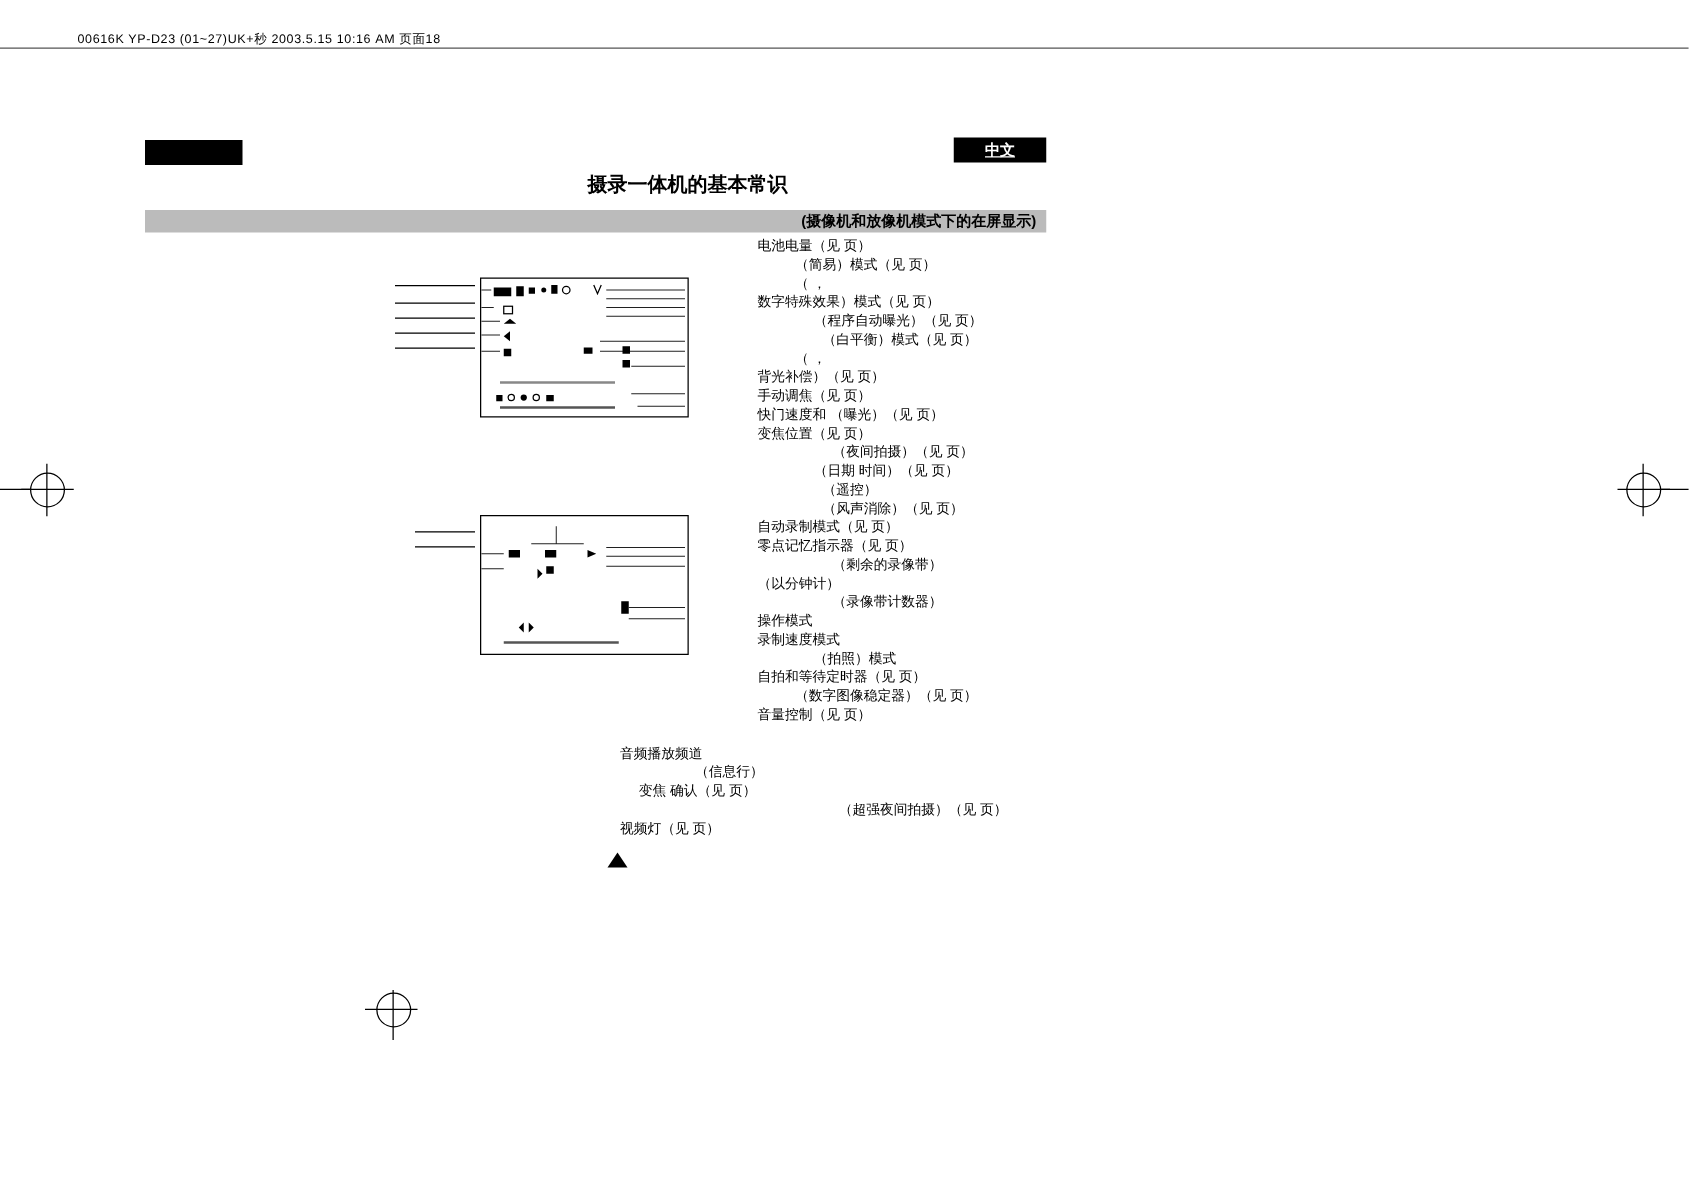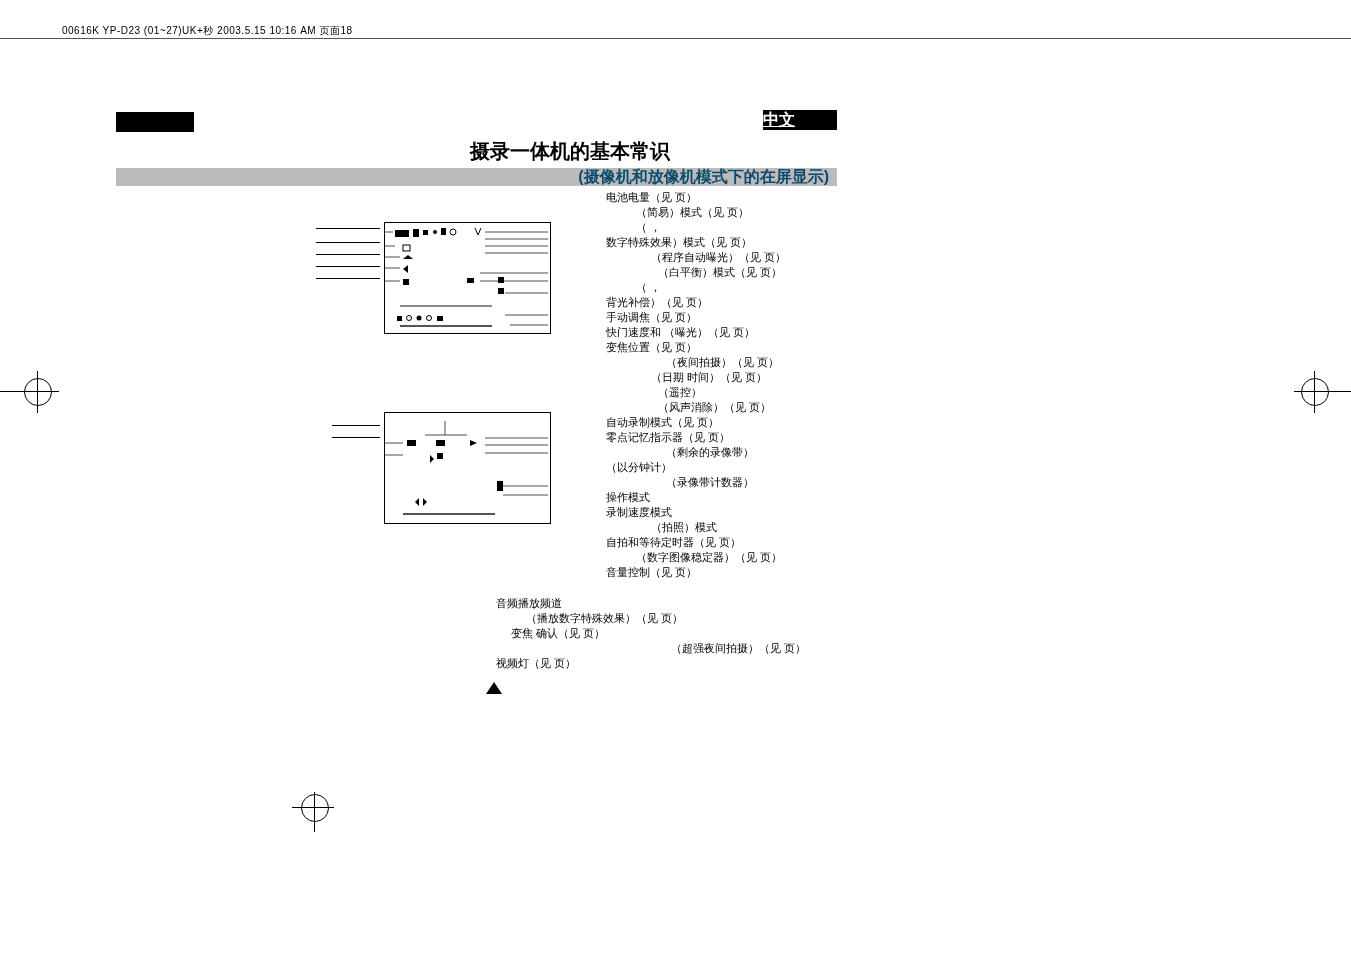--- a/index.html
+++ b/index.html
@@ -106,47 +106,48 @@
     background: #000;
   }
   .lang-label {
     position: absolute;
     top: 22px;
     right: 0;
     width: 74px;
     height: 20px;
     background: #000;
     color: #fff;
+    text-align: center;
     line-height: 20px;
-    font-size: 16px;
+    font-size: 12px;
     font-weight: bold;
     text-decoration: underline;
   }
   .title {
     position: absolute;
     top: 50px;
     left: 354px;
-    font-size: 20px;
+    font-size: 16px;
     font-weight: bold;
     font-family: Liberation Serif, serif;
   }
   .grey-bar {
     position: absolute;
     top: 80px;
     left: 0;
     width: 721px;
     height: 18px;
     background: #bbb;
   }
   .grey-bar-text {
     position: absolute;
     right: 8px;
     line-height: 18px;
-    font-size: 16px;
-    color: #0c4a6e;
+    font-size: 12px;
+    color: #000000;
     font-weight: bold;
   }
   .content {
     position: absolute;
     top: 102px;
     left: 0;
     width: 721px;
   }
   .viewfinder {
     position: absolute;
@@ -358,20 +359,20 @@
         <div class="ind45">（拍照）模式</div>
         <div>自拍和等待定时器（见 页）</div>
         <div class="ind30">（数字图像稳定器）（见 页）</div>
         <div>音量控制（见 页）</div>
       </div>
 
   </div>
 
   <div class="extra-callouts" id="extra-container">
       <div>音频播放频道</div>
-      <div class="ind30">（播放数字特殊效果）（见 页）</div>
+      <div class="ind60">（信息行）</div>
       <div class="ind15">变焦 确认（见 页）</div>
       <div style="padding-left:175px;">（超强夜间拍摄）（见 页）</div>
       <div>视频灯（见 页）</div>
     </div>
 
   <div class="up-tri"></div>
 </div>
 
 </body></html>

